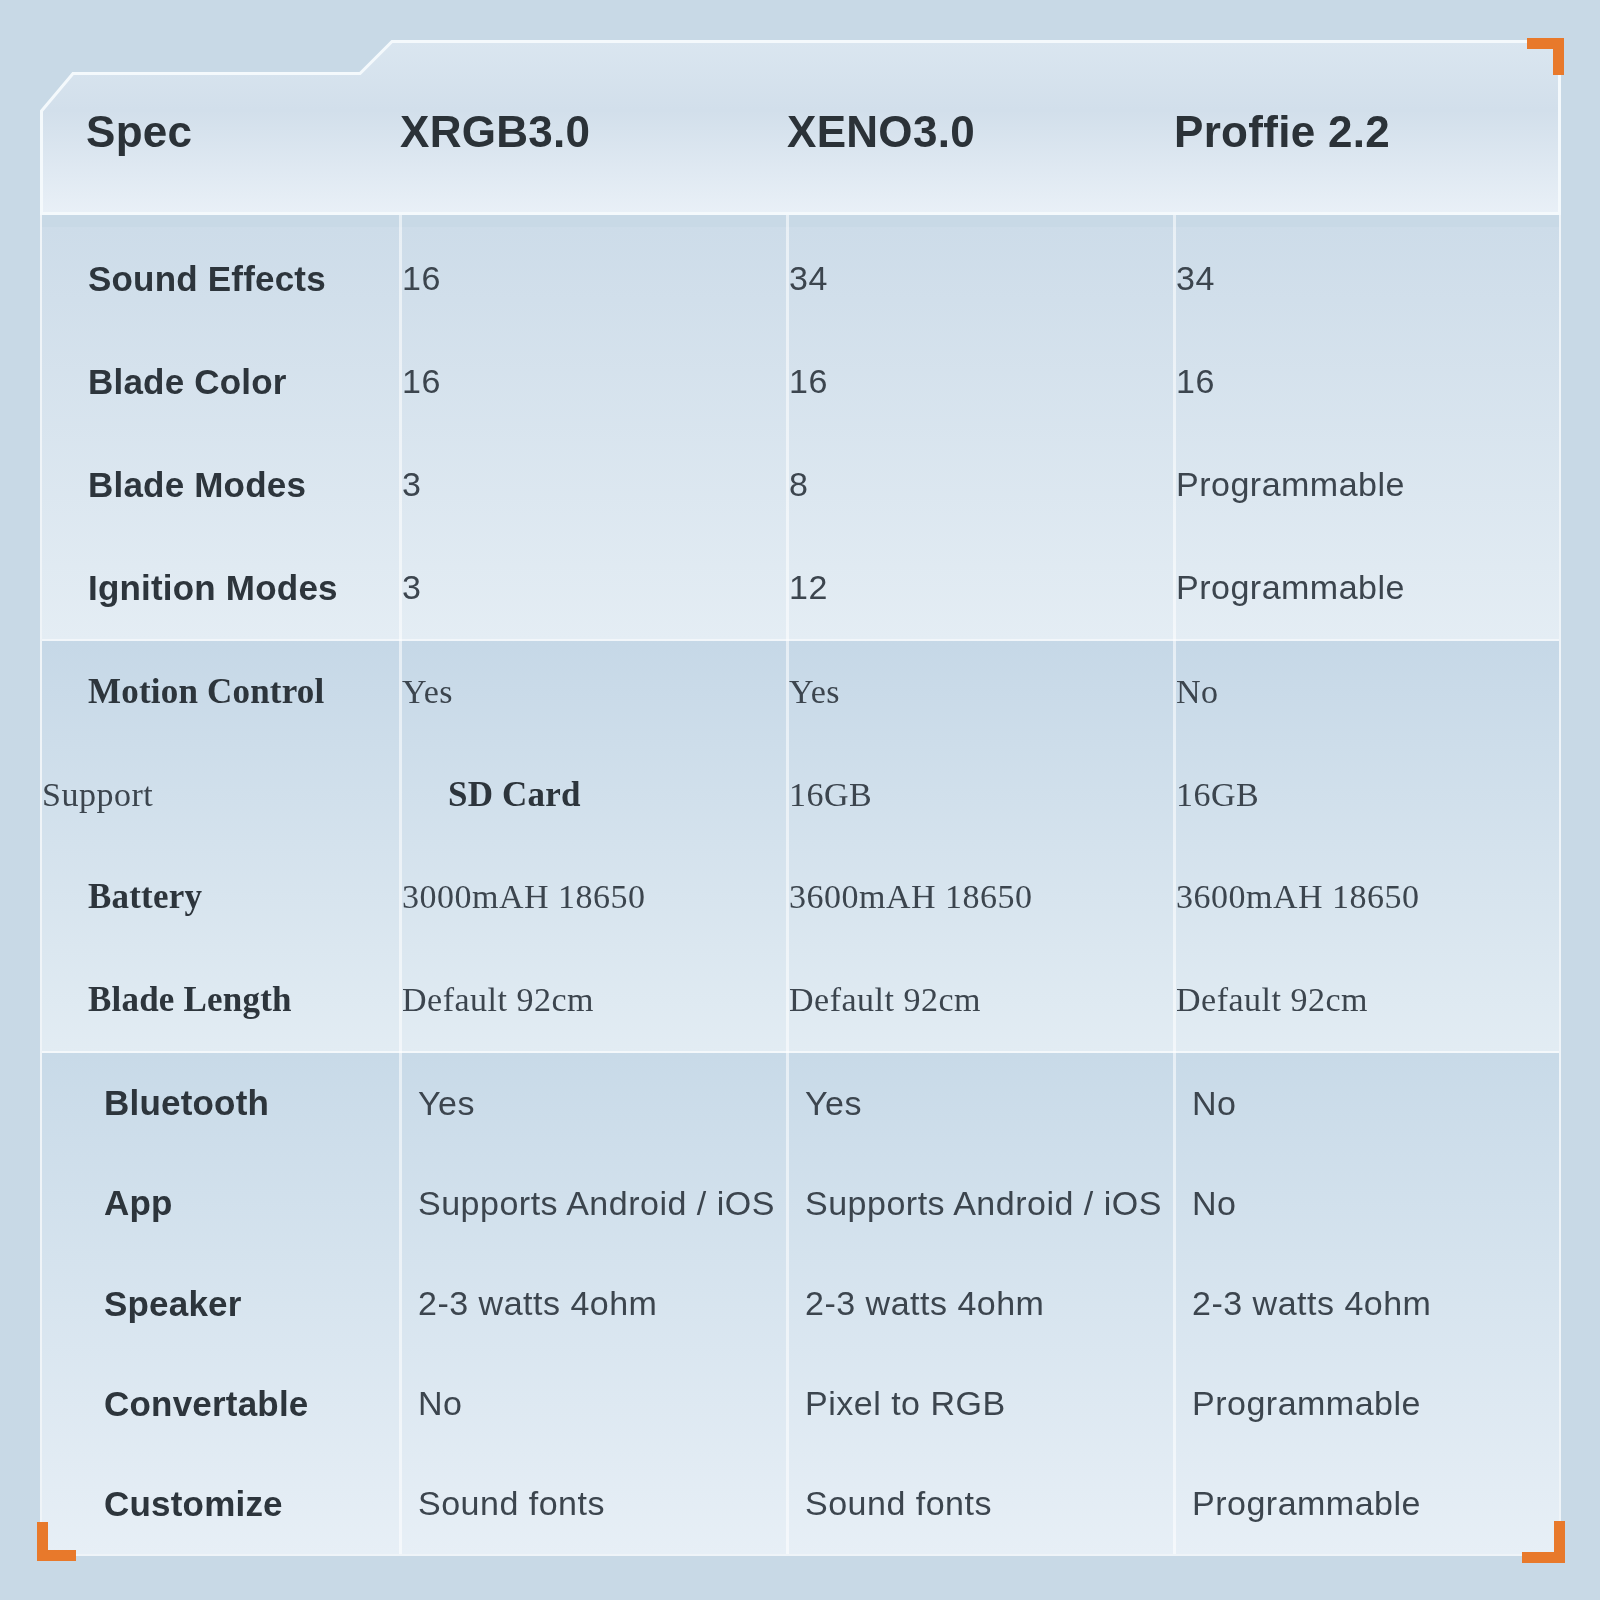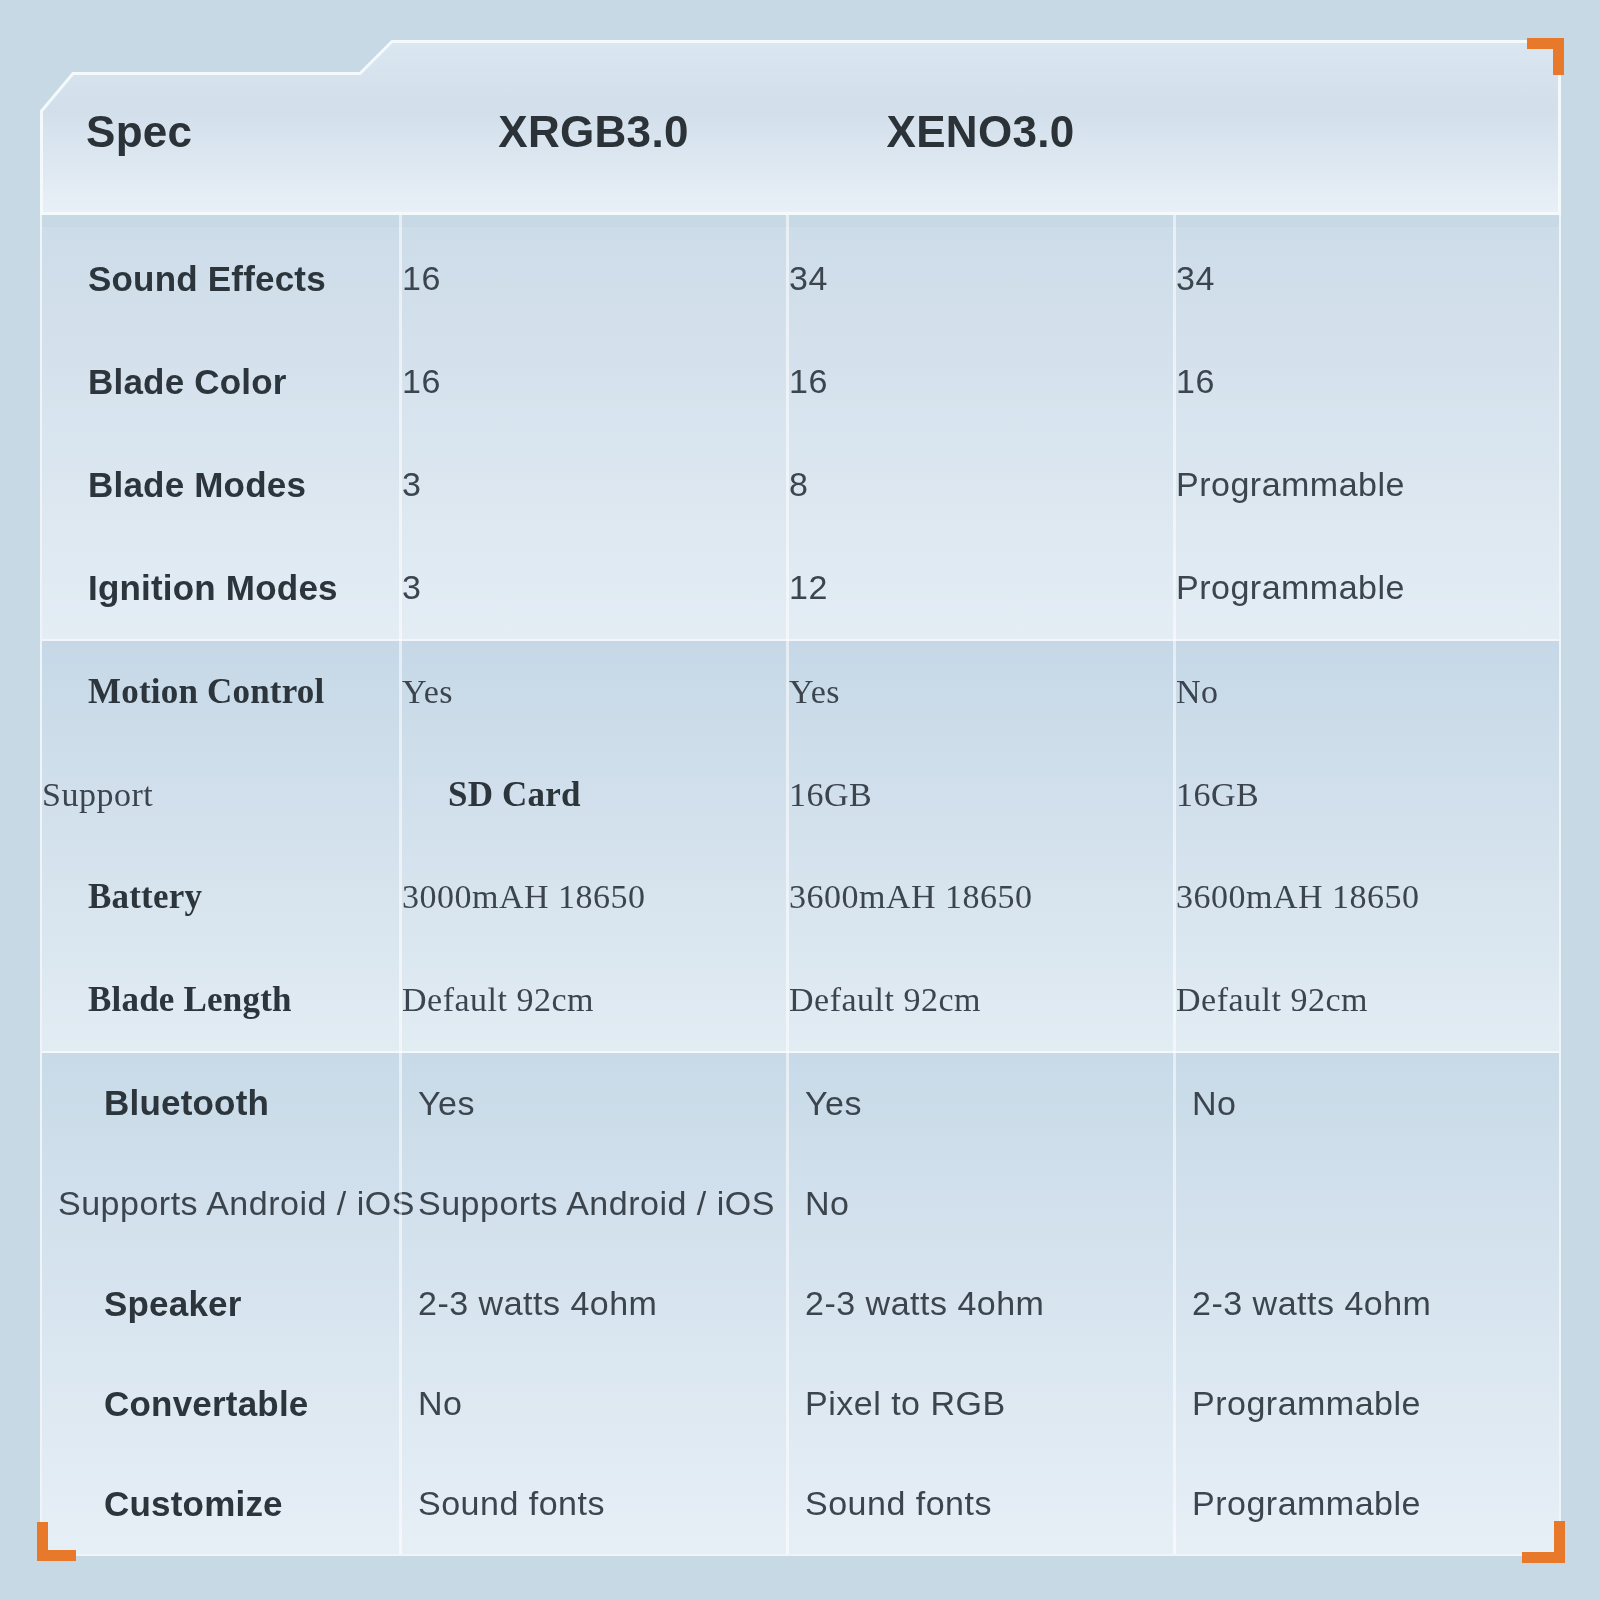--- a/index.html
+++ b/index.html
@@ -12,21 +12,21 @@
   }
   
   .tab-svg{position:absolute;left:40px;top:40px;}
   .header-row{
     position:absolute;left:40px;top:40px;width:1521px;height:184px;
     display:grid;grid-template-columns:360px 387px 387px 387px;
     align-items:center;
   }
   .header-cell{
     font-size:44px;font-weight:700;color:#2b3238;
-    text-align:center;letter-spacing:0.3px;
+    letter-spacing:0.3px;
   }
   .header-cell.spec{text-align:left;padding-left:46px;}
   
   .body{
     position:absolute;left:40px;top:215px;width:1521px;height:1341px;
     border-left:2px solid rgba(255,255,255,0.7);
     border-right:2px solid rgba(255,255,255,0.7);
     border-bottom:2px solid rgba(255,255,255,0.7);
     box-sizing:border-box;
     display:flex;flex-direction:column;
@@ -83,20 +83,21 @@
         <stop offset="100%" stop-color="#e9f0f7"></stop>
       </linearGradient>
     </defs>
     <polygon points="1.5,71 33,33.5 320,33.5 352,1.5 1519.5,1.5 1519.5,173.5 1.5,173.5" fill="url(#hg)" stroke="#f4f9fc" stroke-width="3" stroke-linejoin="miter"></polygon>
   </svg>
 
   <div class="header-row">
     <div class="header-cell spec">Spec</div>
     <div class="header-cell">XRGB3.0</div>
     <div class="header-cell">XENO3.0</div>
+    <div class="header-cell">Proffie 2.2</div>
   </div>
 
   <div class="body">
 
     <div class="group group-1">
       <div class="row">
         <div class="cell label">Sound Effects</div>
         <div class="cell val">16</div>
         <div class="cell val">34</div>
         <div class="cell val">34</div>
@@ -149,20 +150,21 @@
     </div>
 
     <div class="group group-3">
       <div class="row">
         <div class="cell label">Bluetooth</div>
         <div class="cell val">Yes</div>
         <div class="cell val">Yes</div>
         <div class="cell val">No</div>
       </div>
       <div class="row">
+        <div class="cell label">App</div>
         <div class="cell val">Supports Android / iOS</div>
         <div class="cell val">Supports Android / iOS</div>
         <div class="cell val">No</div>
       </div>
       <div class="row">
         <div class="cell label">Speaker</div>
         <div class="cell val">2-3 watts 4ohm</div>
         <div class="cell val">2-3 watts 4ohm</div>
         <div class="cell val">2-3 watts 4ohm</div>
       </div>

